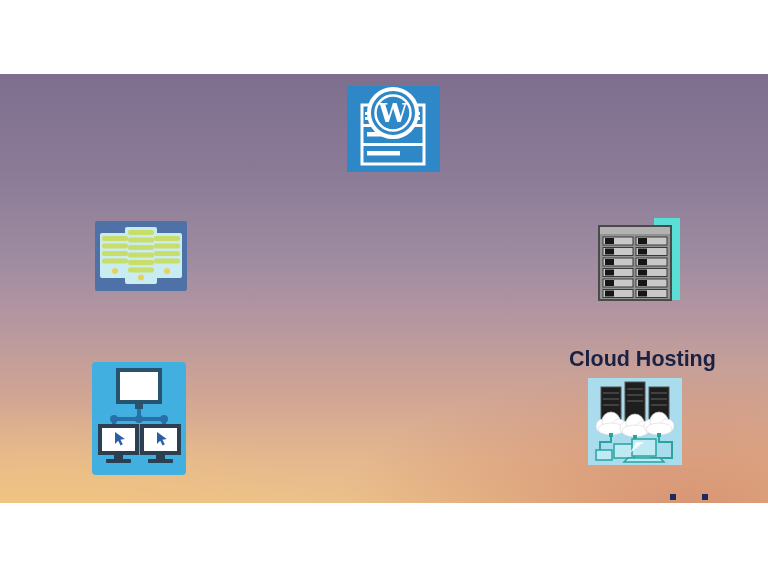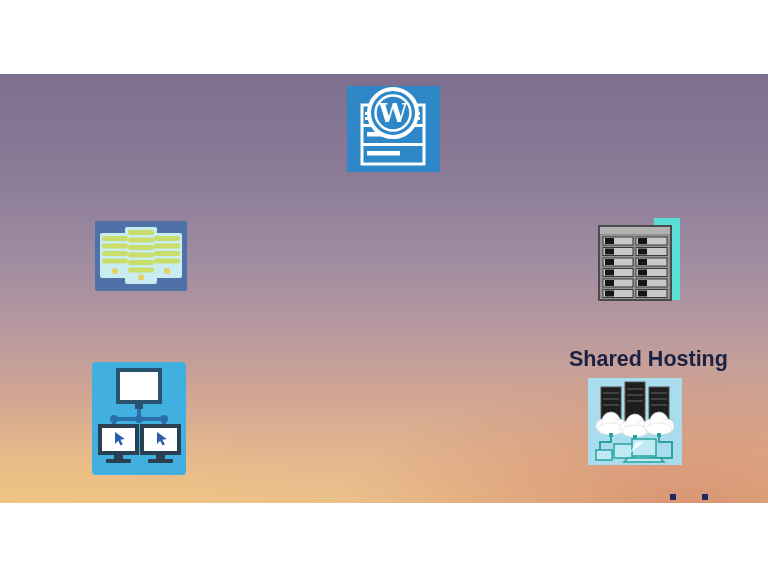--- a/index.html
+++ b/index.html
@@ -160,21 +160,21 @@
         </g>
         <g>
           <rect x="50" y="64" width="37" height="27" fill="#ffffff" stroke="#2b3f52" stroke-width="4"></rect>
           <rect x="64" y="91" width="9" height="6" fill="#2b3f52"></rect>
           <rect x="56" y="97" width="25" height="4" rx="1" fill="#2b3f52"></rect>
           <path d="M65 70 l0 12 l3.2-3.2 l2.4 4.6 l2.2-1.2 l-2.4-4.4 l4.4-0.8 z" fill="#2a5fa8"></path>
         </g>
       </svg>
     </div>
 
-    <div class="abs label navy ch-label">Shared Hosting</div>
+    <div class="abs label navy ch-label">Cloud Hosting</div>
     <div class="abs ch-icon">
       <svg viewBox="0 0 94 87">
         <rect width="94" height="87" fill="#a9dcec"></rect>
         <g fill="#1e1e1e" stroke="#555555" stroke-width="1">
           <rect x="13" y="9" width="20" height="36"></rect>
           <rect x="37" y="4" width="20" height="42"></rect>
           <rect x="61" y="9" width="20" height="36"></rect>
         </g>
         <g stroke="#777777" stroke-width="0.8">
           <line x1="15" y1="15" x2="31" y2="15"></line>

